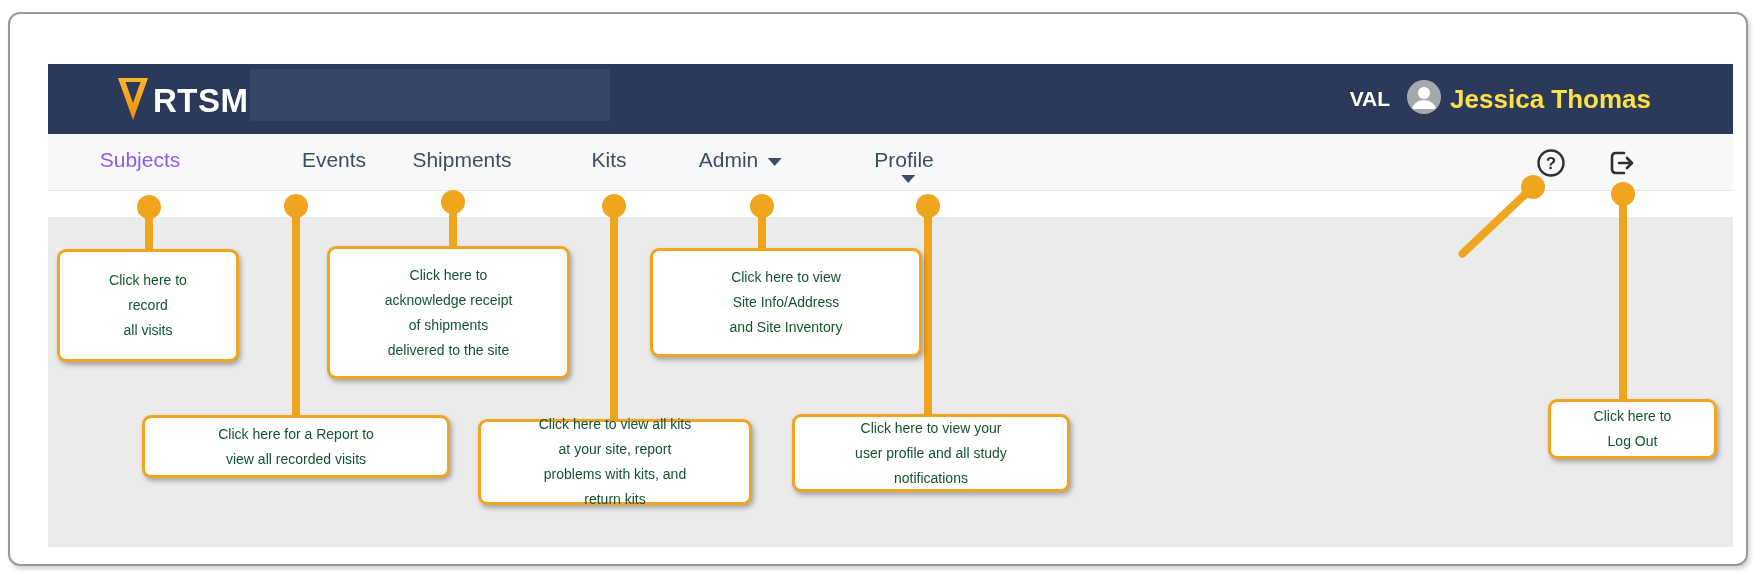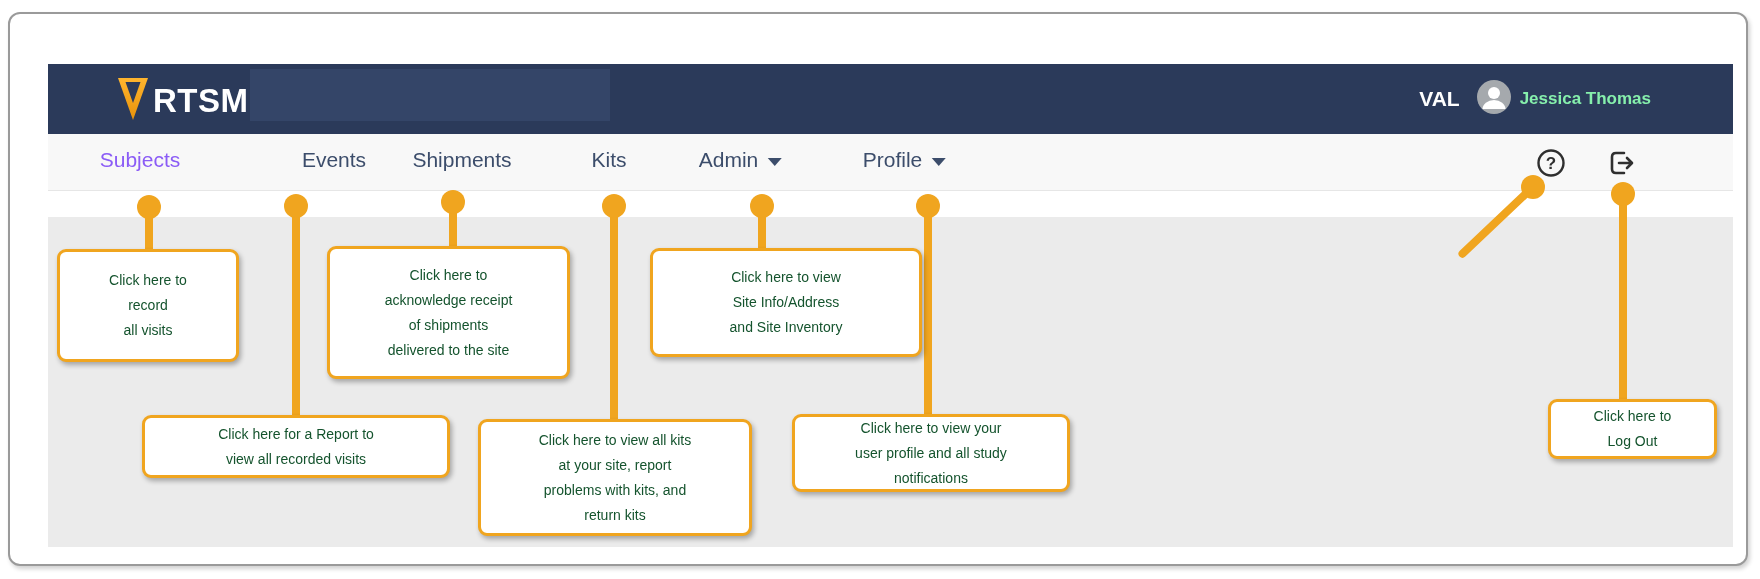--- a/index.html
+++ b/index.html
@@ -12,35 +12,35 @@
            box-shadow:2px 3px 4px rgba(0,0,0,0.18); }
 
   
   .header { position:absolute; left:38px; top:50px; width:1685px; height:70px;
             background:#2b3a5a; display:flex; align-items:center; }
   .logo { position:absolute; left:70px; top:14px; display:flex; align-items:center; }
   .logo-text { color:#ffffff; font-size:33px; font-weight:bold; letter-spacing:0.5px; margin-left:5px; }
   .header-panel { position:absolute; left:202px; top:5px; width:360px; height:52px; background:#344568; }
   .header-right { position:absolute; right:82px; top:0; height:70px; display:flex; align-items:center; gap:8px; }
   .env-label { color:#ffffff; font-size:21px; font-weight:bold; margin-right:8px; }
-  .user-name { color:#86efac; font-size:17px; font-weight:bold; }
+  .user-name { color:#fde047; font-size:26px; font-weight:bold; }
 
   
   .navbar { position:absolute; left:38px; top:120px; width:1685px; height:57px;
             background:#f8f8f8; border-bottom:1px solid #e6e6e6; }
   .nav-item { position:absolute; top:14px; transform:translateX(-50%); font-size:21px;
               color:#3c4d6b; font-weight:500; white-space:nowrap; cursor:pointer;
               display:flex; align-items:center; }
   .nav-item.active { color:#8b5cf6; }
   .nav-subjects { left:92px; }
   .nav-events { left:246px;margin-left:40px; }
   .nav-shipments { left:414px; }
   .nav-kits { left:561px; }
   .nav-admin { left:692px; }
-  .nav-profile { left:856px; }
+  .nav-profile { left:856px;flex-direction:column; }
   .caret { width:0; height:0; border-left:7px solid transparent; border-right:7px solid transparent;
            border-top:8px solid #3c4d6b; margin-left:9px; margin-top:3px; }
   .active-underline { position:absolute; left:36px; top:114px; width:128px; height:8px; background:#f0a229; }
   .icon-btn { position:absolute; top:13px; width:32px; height:32px; cursor:pointer; }
   .help-btn { left:1487px; }
   .logout-btn { left:1558px; }
 
   
   .content { position:absolute; left:38px; top:203px; width:1685px; height:330px; background:#ebebeb; }
 
@@ -53,21 +53,21 @@
   
   .callout { position:absolute; background:#ffffff; border:3px solid #f0a51f; border-radius:9px;
              box-shadow:2px 3px 5px rgba(0,0,0,0.30); z-index:5;
              display:flex; align-items:center; justify-content:center; text-align:center; }
   .callout-text { font-size:14px; line-height:25px; color:#14532d; white-space:pre-line; }
   .co-subjects  { left:47px;   top:235px; width:182px; height:113px; }
   .co-shipments { left:317px;  top:232px; width:243px; height:133px; }
   .co-admin     { left:640px;  top:234px; width:272px; height:109px; }
   .co-help      { left:1163px; top:238px; width:325px; height:144px; align-items:flex-start; padding-top:11px; }
   .co-events    { left:132px;  top:401px; width:308px; height:63px; }
-  .co-kits      { left:468px;  top:405px; width:274px; height:117px; }
+  .co-kits      { left:468px;  top:405px; width:274px; height:86px; }
   .co-profile   { left:782px;  top:400px; width:278px; height:78px; }
   .co-logout    { left:1538px; top:385px; width:169px; height:60px; }
 </style>
 </head>
 <body>
 
 <div class="page">
   <div class="frame">
 
     <div class="header">

